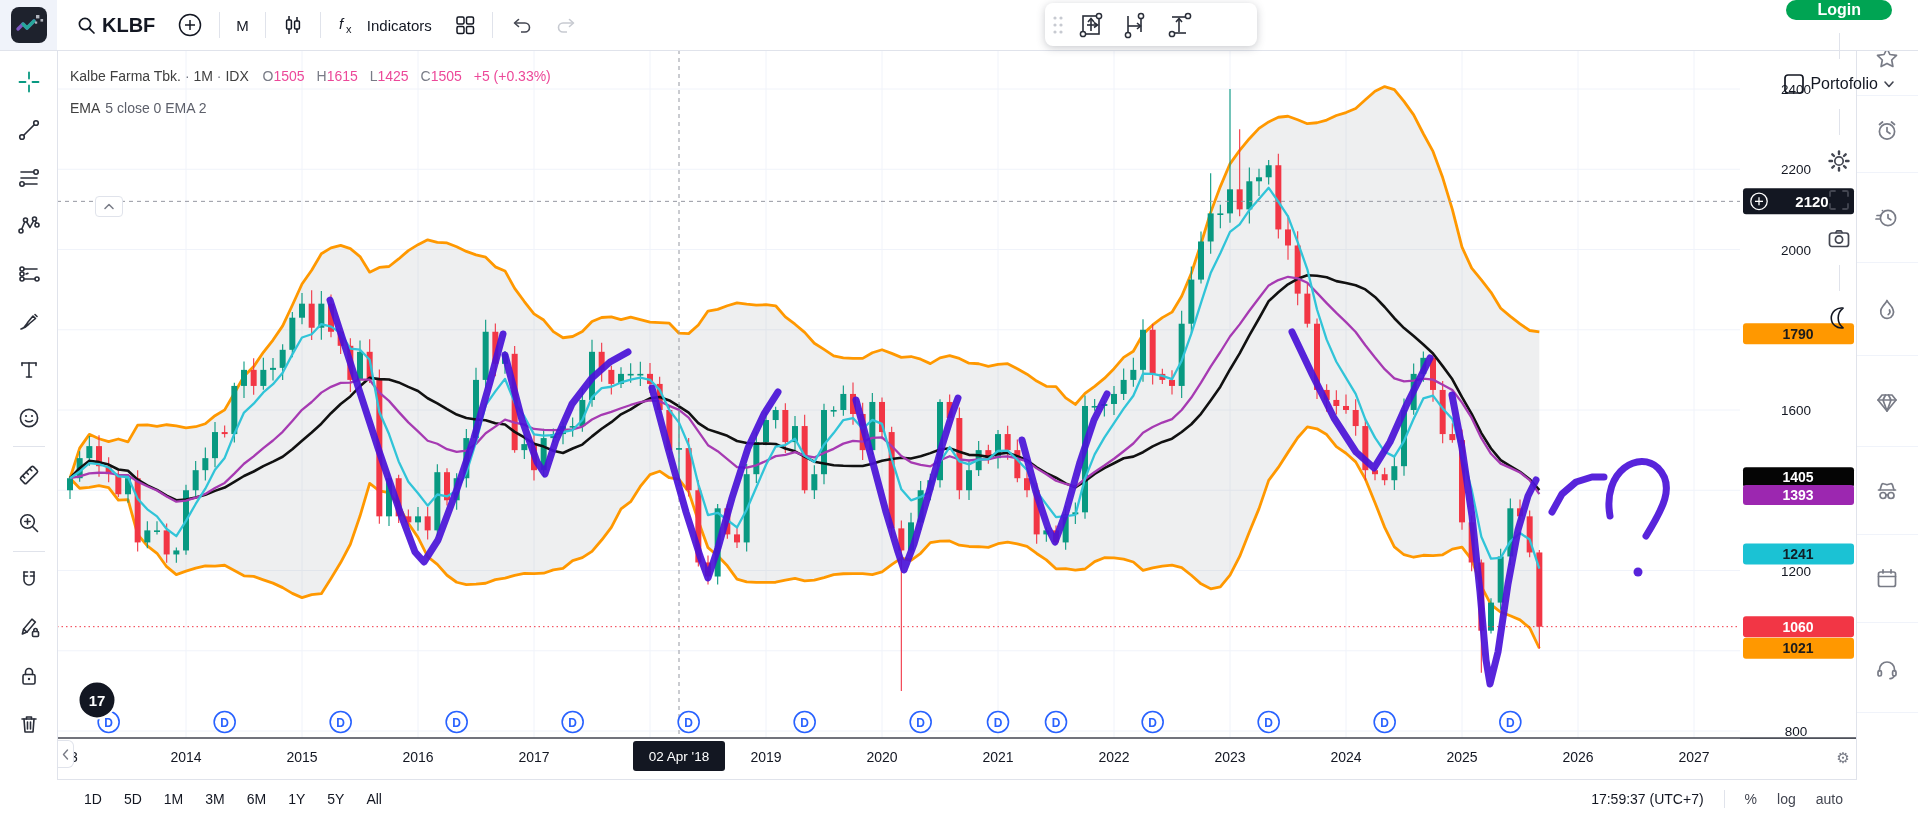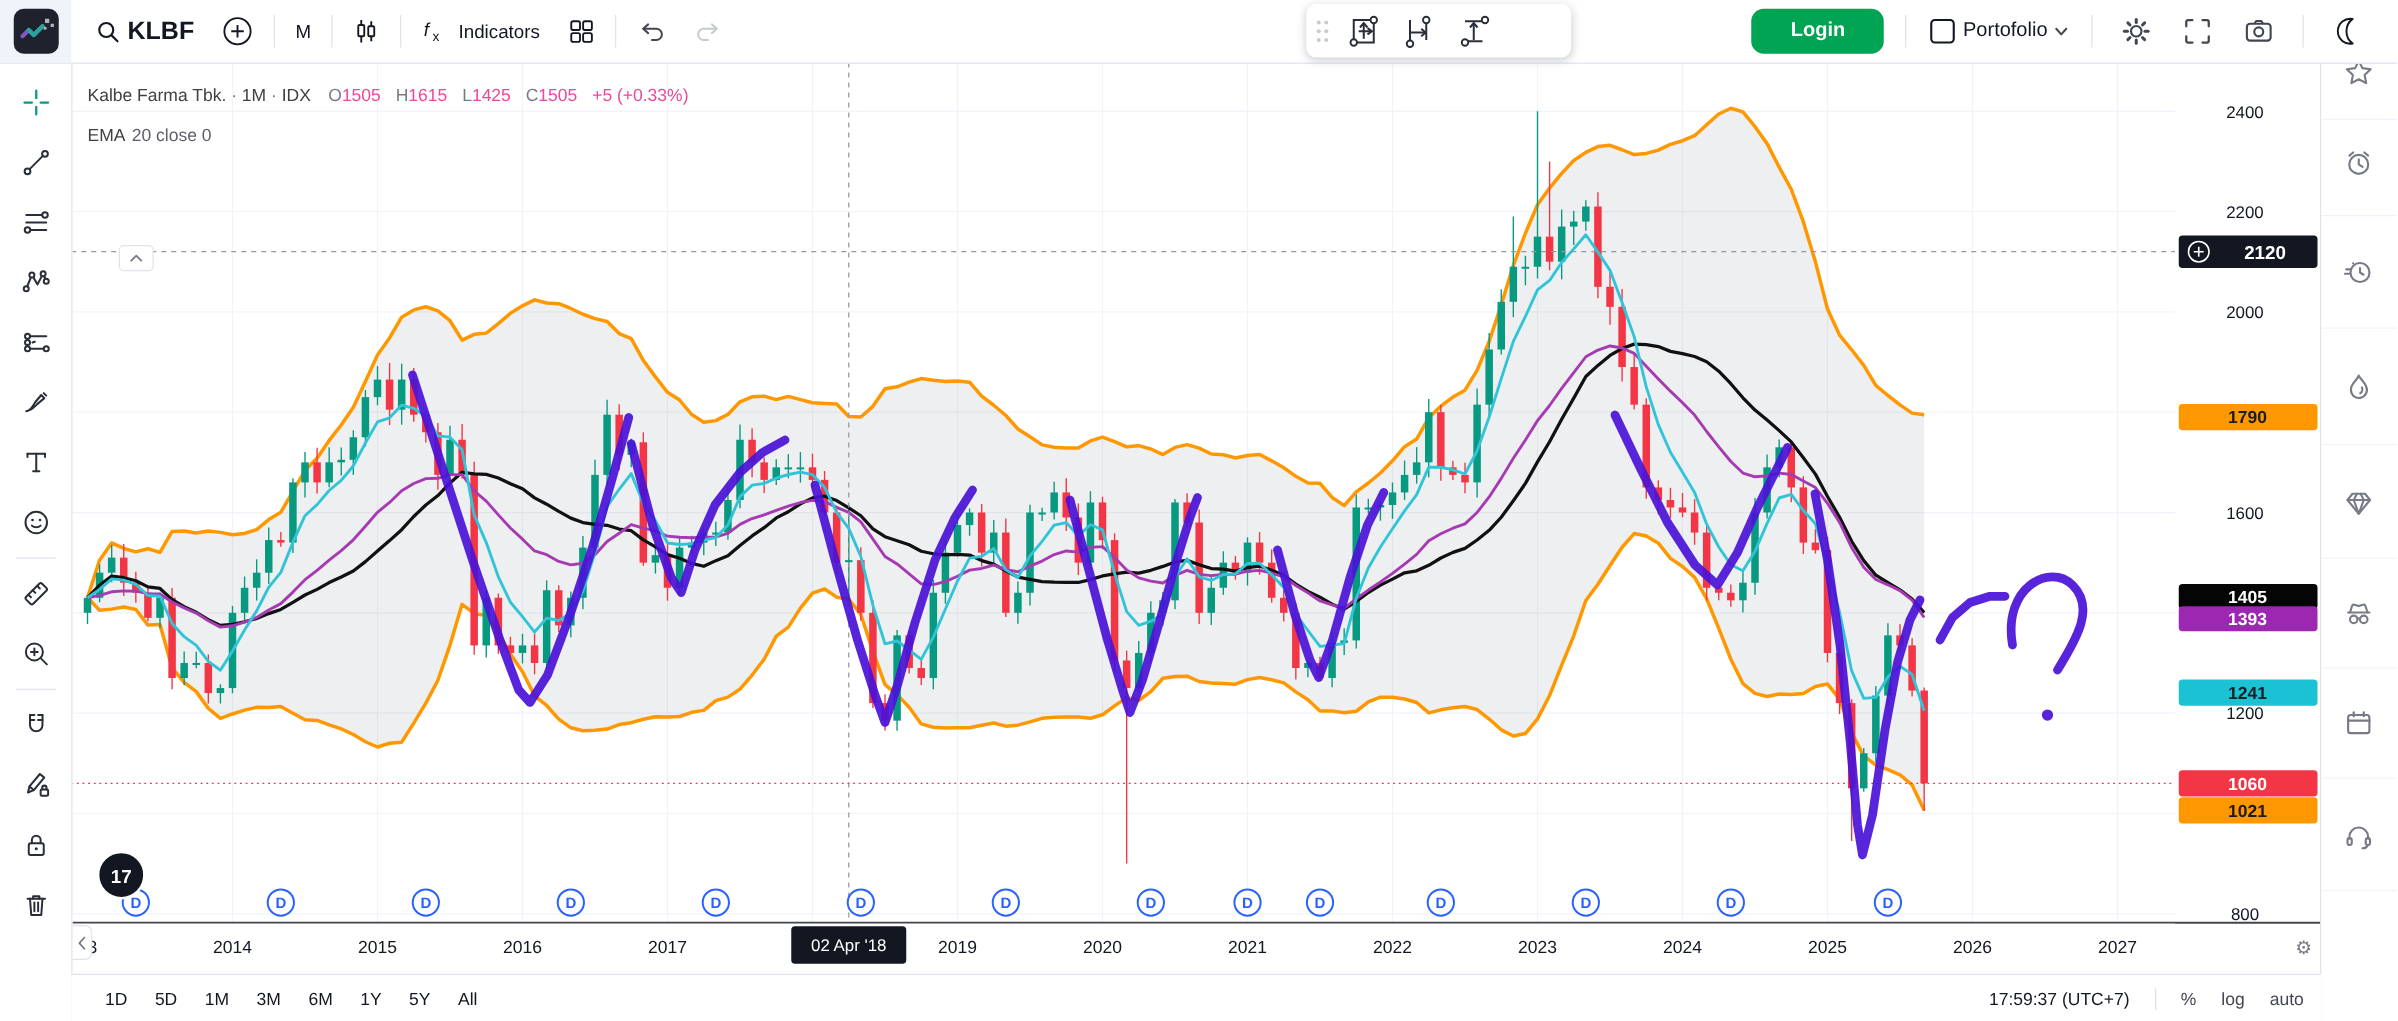--- a/index.html
+++ b/index.html
@@ -8,21 +8,21 @@
   .topbar{position:absolute;left:0;top:0;width:1918px;height:50px;background:#fff;border-bottom:1px solid #e0e3eb;display:flex;align-items:center;z-index:30;}
   .logo-cell{width:57px;height:50px;background:#f0f3fa;display:flex;align-items:center;justify-content:center;flex:0 0 auto;}
   .logo-sq{width:36px;height:36px;background:#1e222d;border-radius:8px;position:relative;}
   .tb-left{display:flex;align-items:center;height:100%;padding-left:10px;gap:2px;}
   .tb-btn{display:flex;align-items:center;gap:6px;padding:0 10px;height:36px;border-radius:6px;cursor:pointer;font-size:15px;color:#131722;white-space:nowrap;}
   .tb-btn svg{display:block;}
   .sep{width:1px;height:26px;background:#e0e3eb;margin:0 4px;flex:0 0 auto;}
   .symbol{font-weight:700;font-size:20px;}
   .fx-label{font-size:15px;}
   .float-tools{position:absolute;left:1045px;top:3px;height:43px;width:200px;background:#fff;border-radius:8px;box-shadow:0 2px 8px rgba(60,64,80,.28);display:flex;align-items:center;padding:0 6px;gap:8px;z-index:40;}
-  .tb-right{margin-left:auto;display:flex;align-items:center;height:100%;padding-right:22px;gap:13px;}
+  .tb-right{margin-left:auto;display:flex;align-items:center;height:100%;padding-right:22px;gap:13px;flex-direction:column;}
   .login-btn{background:#00a453;color:#fff;font-weight:700;font-size:16px;border:none;border-radius:10px;width:106px;height:36px;cursor:pointer;}
   .portfolio{display:flex;align-items:center;gap:4px;font-size:16px;cursor:pointer;}
   .iconbtn{width:36px;height:36px;display:flex;align-items:center;justify-content:center;border-radius:6px;cursor:pointer;}
   
   .left-toolbar{position:absolute;left:0;top:50px;width:57px;bottom:0;background:#fff;border-right:1px solid #e0e3eb;display:flex;flex-direction:column;align-items:center;padding-top:8px;z-index:20;}
   .lt-item{width:38px;height:38px;display:flex;align-items:center;justify-content:center;border-radius:6px;cursor:pointer;margin:5px 0;}
   .lt-div{width:32px;height:1px;background:#e0e3eb;margin:4px 0;}
   
   .right-sidebar{position:absolute;right:0;top:50px;width:61px;bottom:0;background:#fff;border-left:1px solid #e0e3eb;z-index:20;}
   .rs-icon{position:absolute;left:12px;width:36px;height:36px;display:flex;align-items:center;justify-content:center;cursor:pointer;}
@@ -874,21 +874,21 @@
       <span class="dim"> <span>·</span> </span>
       <span class="t-name">IDX</span>
       <span style="margin-left:10px;"></span>
       <span class="dim">O</span><span class="grn">1505</span>
       <span class="dim" style="margin-left:8px;">H</span><span class="grn">1615</span>
       <span class="dim" style="margin-left:8px;">L</span><span class="grn">1425</span>
       <span class="dim" style="margin-left:8px;">C</span><span class="grn">1505</span>
       <span class="grn" style="margin-left:8px;">+5 (+0.33%)</span>
     </div>
     <div>
-      <span class="t-name">EMA</span><span class="params">20 close 0</span>
+      <span class="t-name">EMA</span><span class="params">5 close 0 EMA 2</span>
     </div>
   </div>
   <div class="legend-collapse">
     <svg width="10" height="7" viewBox="0 0 10 7">
         <polyline points="1,5.5 5,1.5 9,5.5" fill="none" stroke="#787b86" stroke-width="1.5" stroke-linecap="round" stroke-linejoin="round"></polyline>
       </svg>
   </div>
 
   <div class="bottombar">
     <div class="ranges" id="rangesBox">

